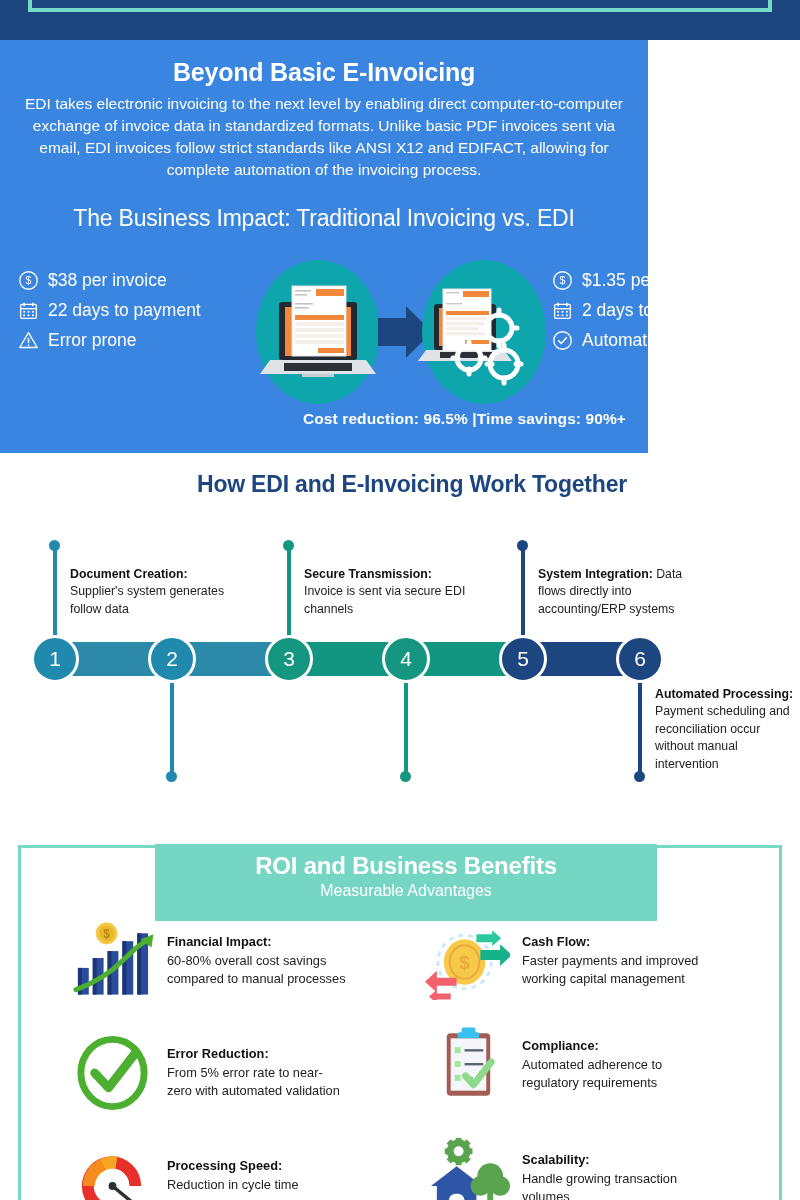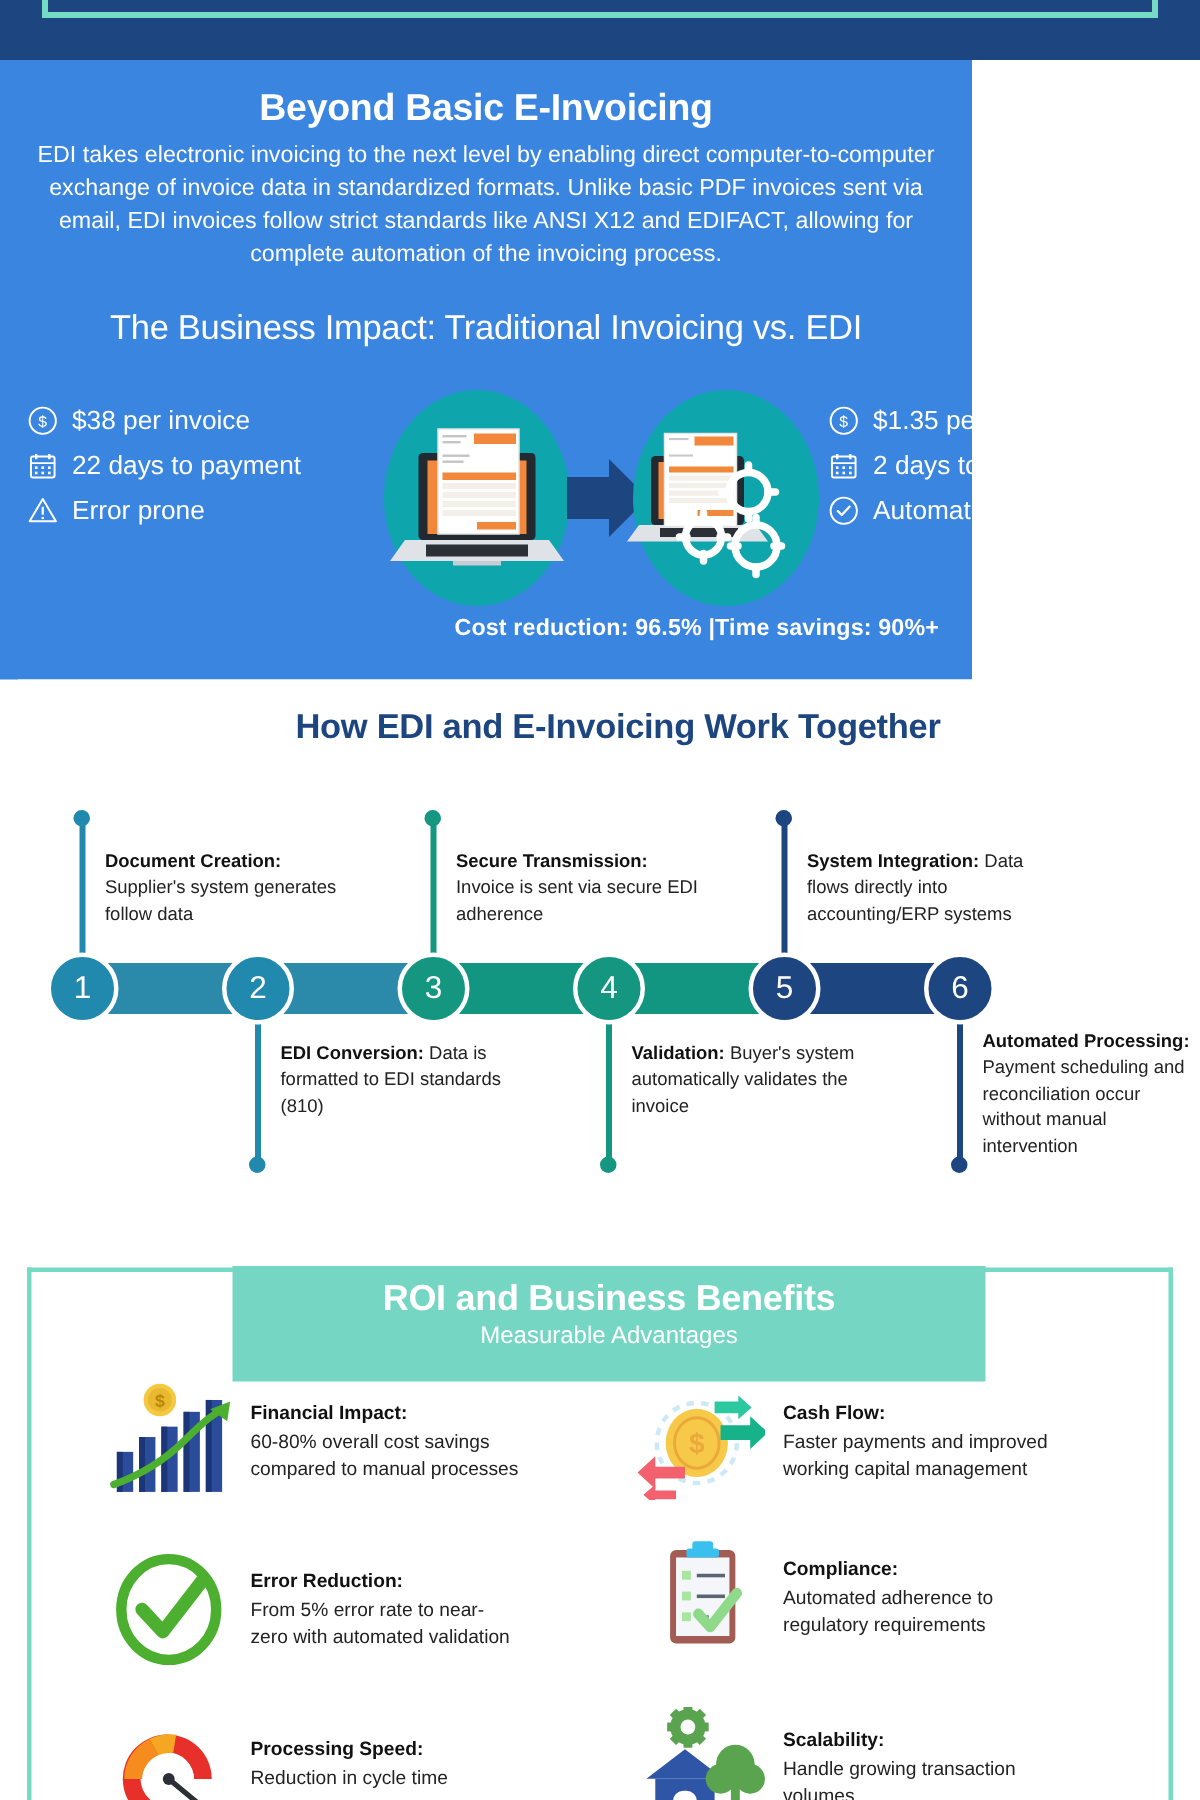--- a/index.html
+++ b/index.html
@@ -331,43 +331,35 @@
     <div class="tl-label" style="left:58px; top:113px;">
       <b>Document Creation:</b>
       <span> Supplier's system generates follow data</span>
     </div>
 
     <div class="tl-stem" style="left:158px; top:225px; height:98px; background:#2189ad;"></div>
     <div class="tl-dot" style="left:154px; top:318px; background:#2189ad;"></div>
     <div class="tl-circle" style="left:136px; background:#2189ad;">
       <span>2</span>
     </div>
-    <div class="tl-label" style="left:175px; top:241px;">
-      <b>EDI Conversion:</b>
-      <span>Data is formatted to EDI standards (810)</span>
-    </div>
 
     <div class="tl-stem" style="left:275px; top:92px; height:95px; background:#149680;"></div>
     <div class="tl-dot" style="left:271px; top:87px; background:#149680;"></div>
     <div class="tl-circle" style="left:253px; background:#149680;">
       <span>3</span>
     </div>
     <div class="tl-label" style="left:292px; top:113px;">
       <b>Secure Transmission:</b>
-      <span>Invoice is sent via secure EDI adherence</span>
+      <span>Invoice is sent via secure EDI channels</span>
     </div>
 
     <div class="tl-stem" style="left:392px; top:225px; height:98px; background:#149680;"></div>
     <div class="tl-dot" style="left:388px; top:318px; background:#149680;"></div>
     <div class="tl-circle" style="left:370px; background:#149680;">
       <span>4</span>
-    </div>
-    <div class="tl-label" style="left:409px; top:241px;">
-      <b>Validation:</b>
-      <span>Buyer's system automatically validates the invoice</span>
     </div>
 
     <div class="tl-stem" style="left:509px; top:92px; height:95px; background:#1d457f;"></div>
     <div class="tl-dot" style="left:505px; top:87px; background:#1d457f;"></div>
     <div class="tl-circle" style="left:487px; background:#1d457f;">
       <span>5</span>
     </div>
     <div class="tl-label" style="left:526px; top:113px;">
       <b>System Integration:</b>
       <span>Data flows directly into accounting/ERP systems</span>

